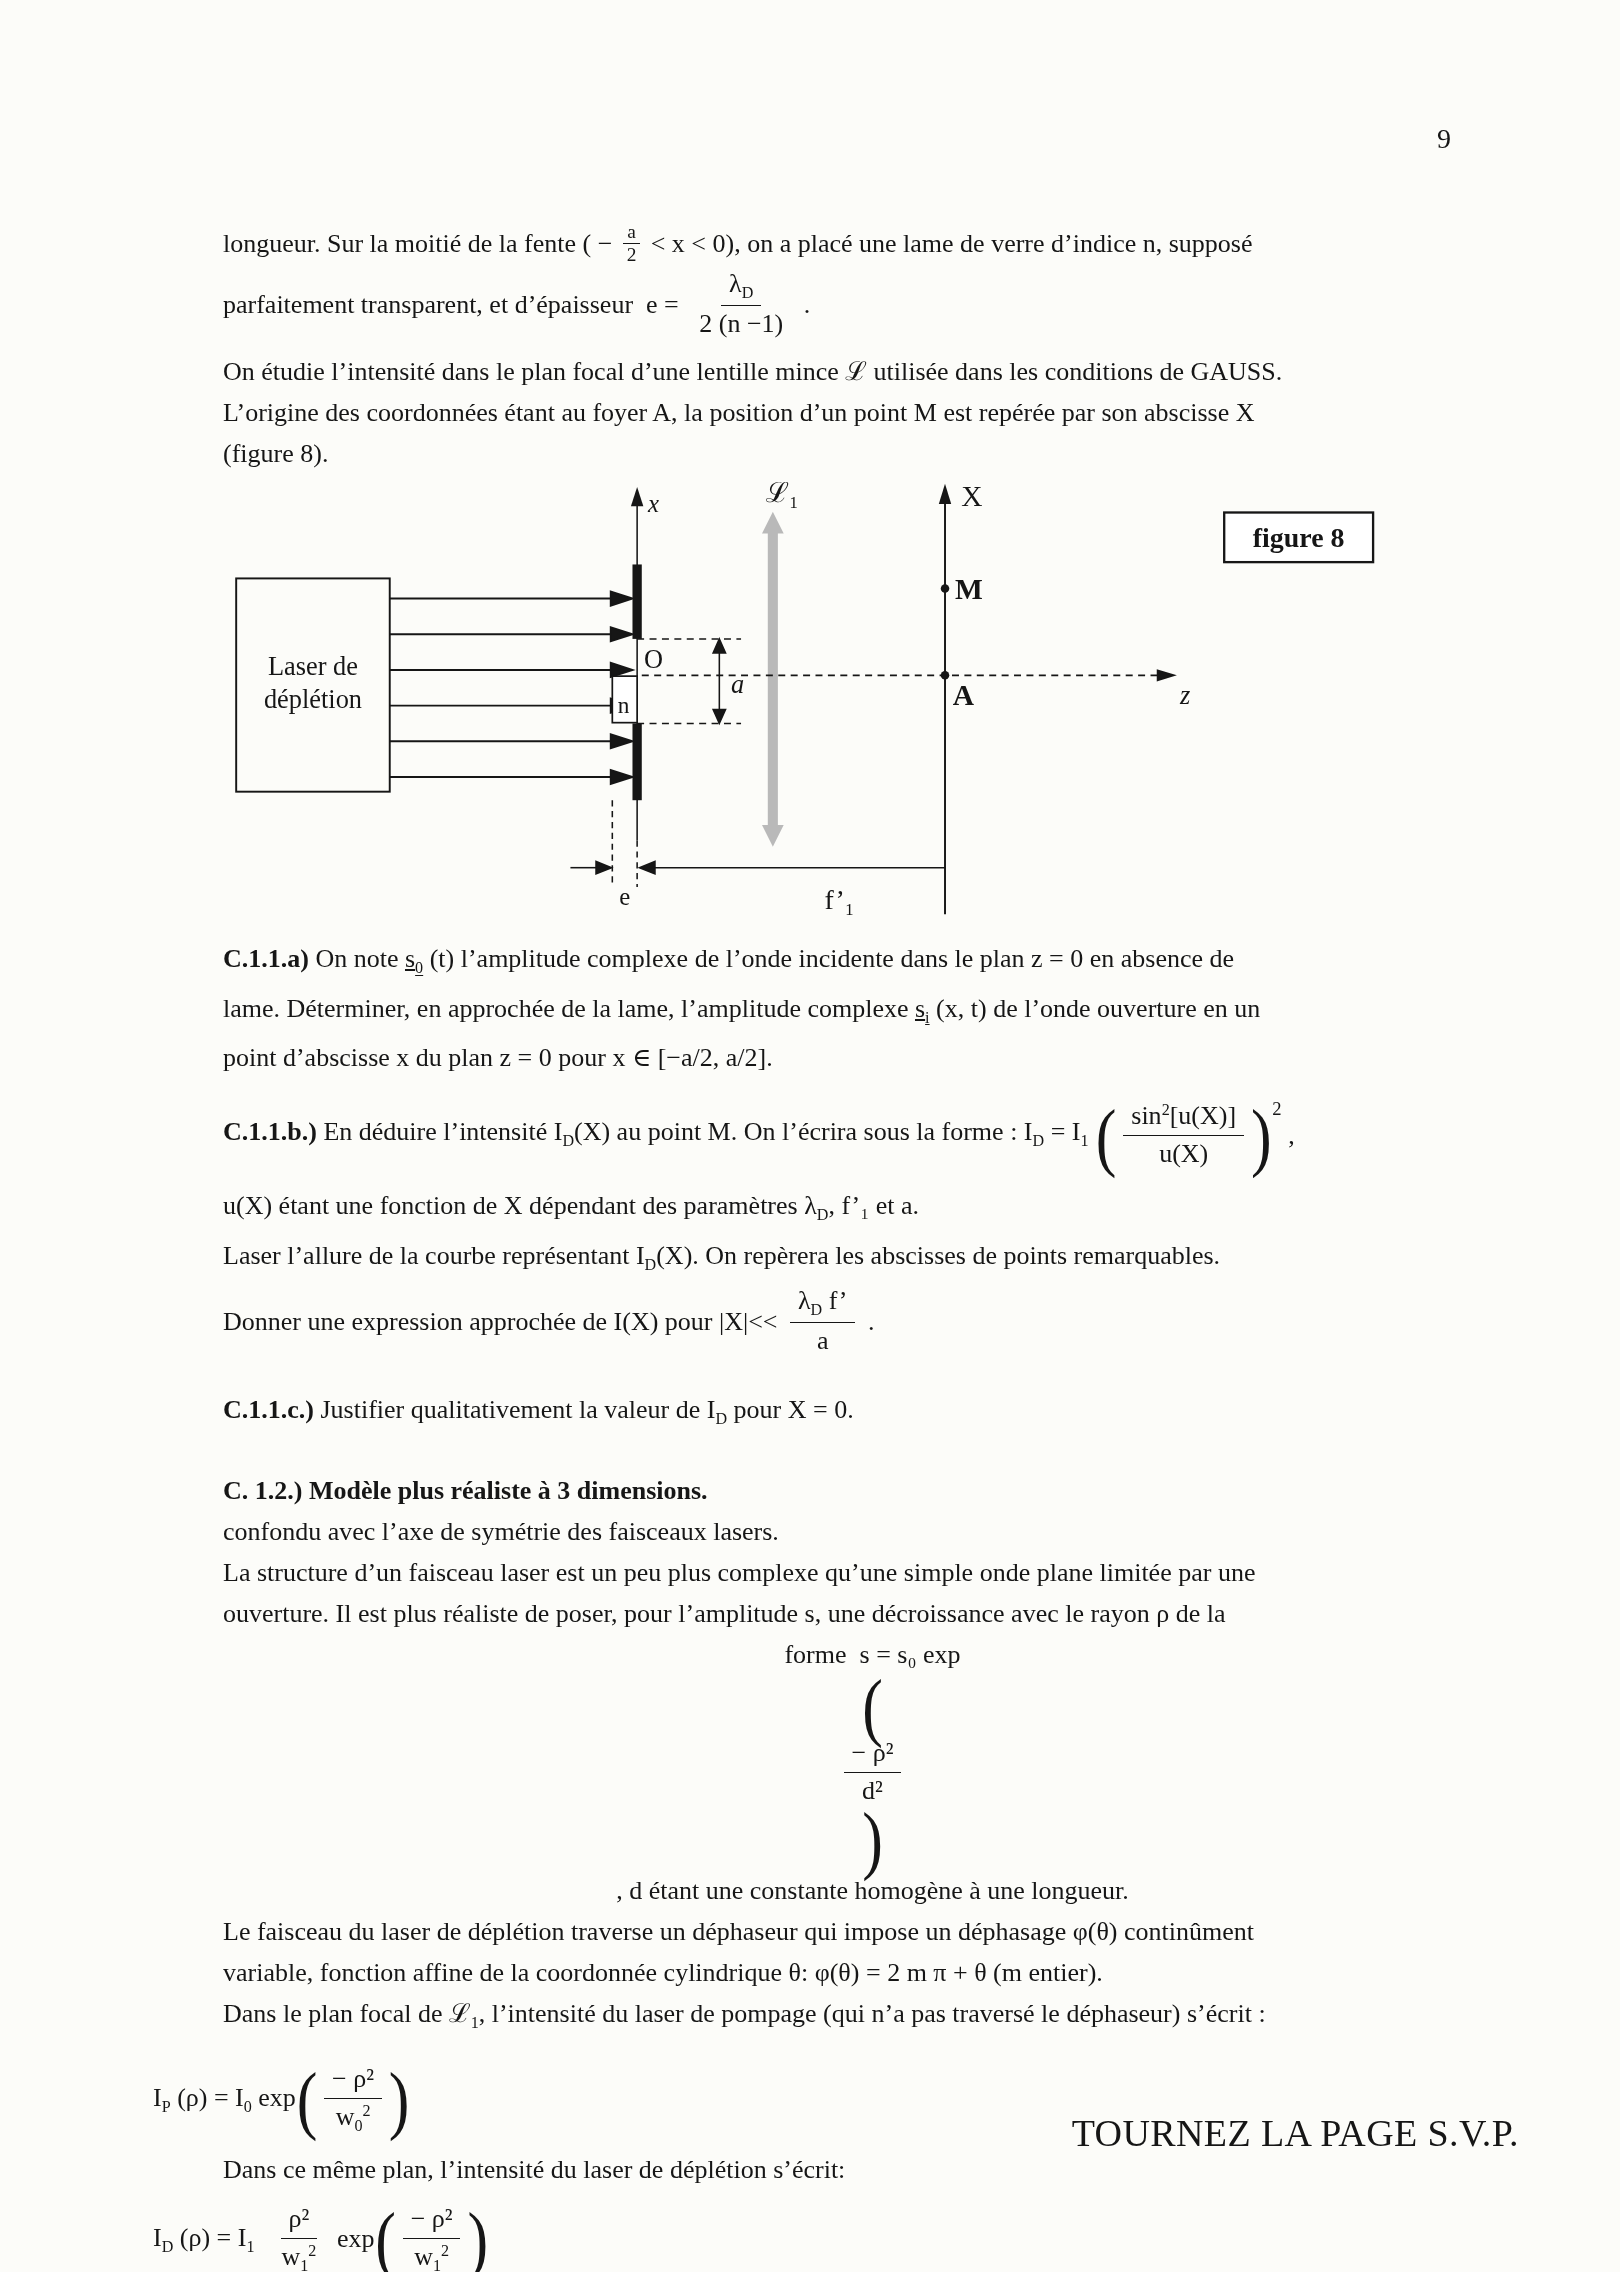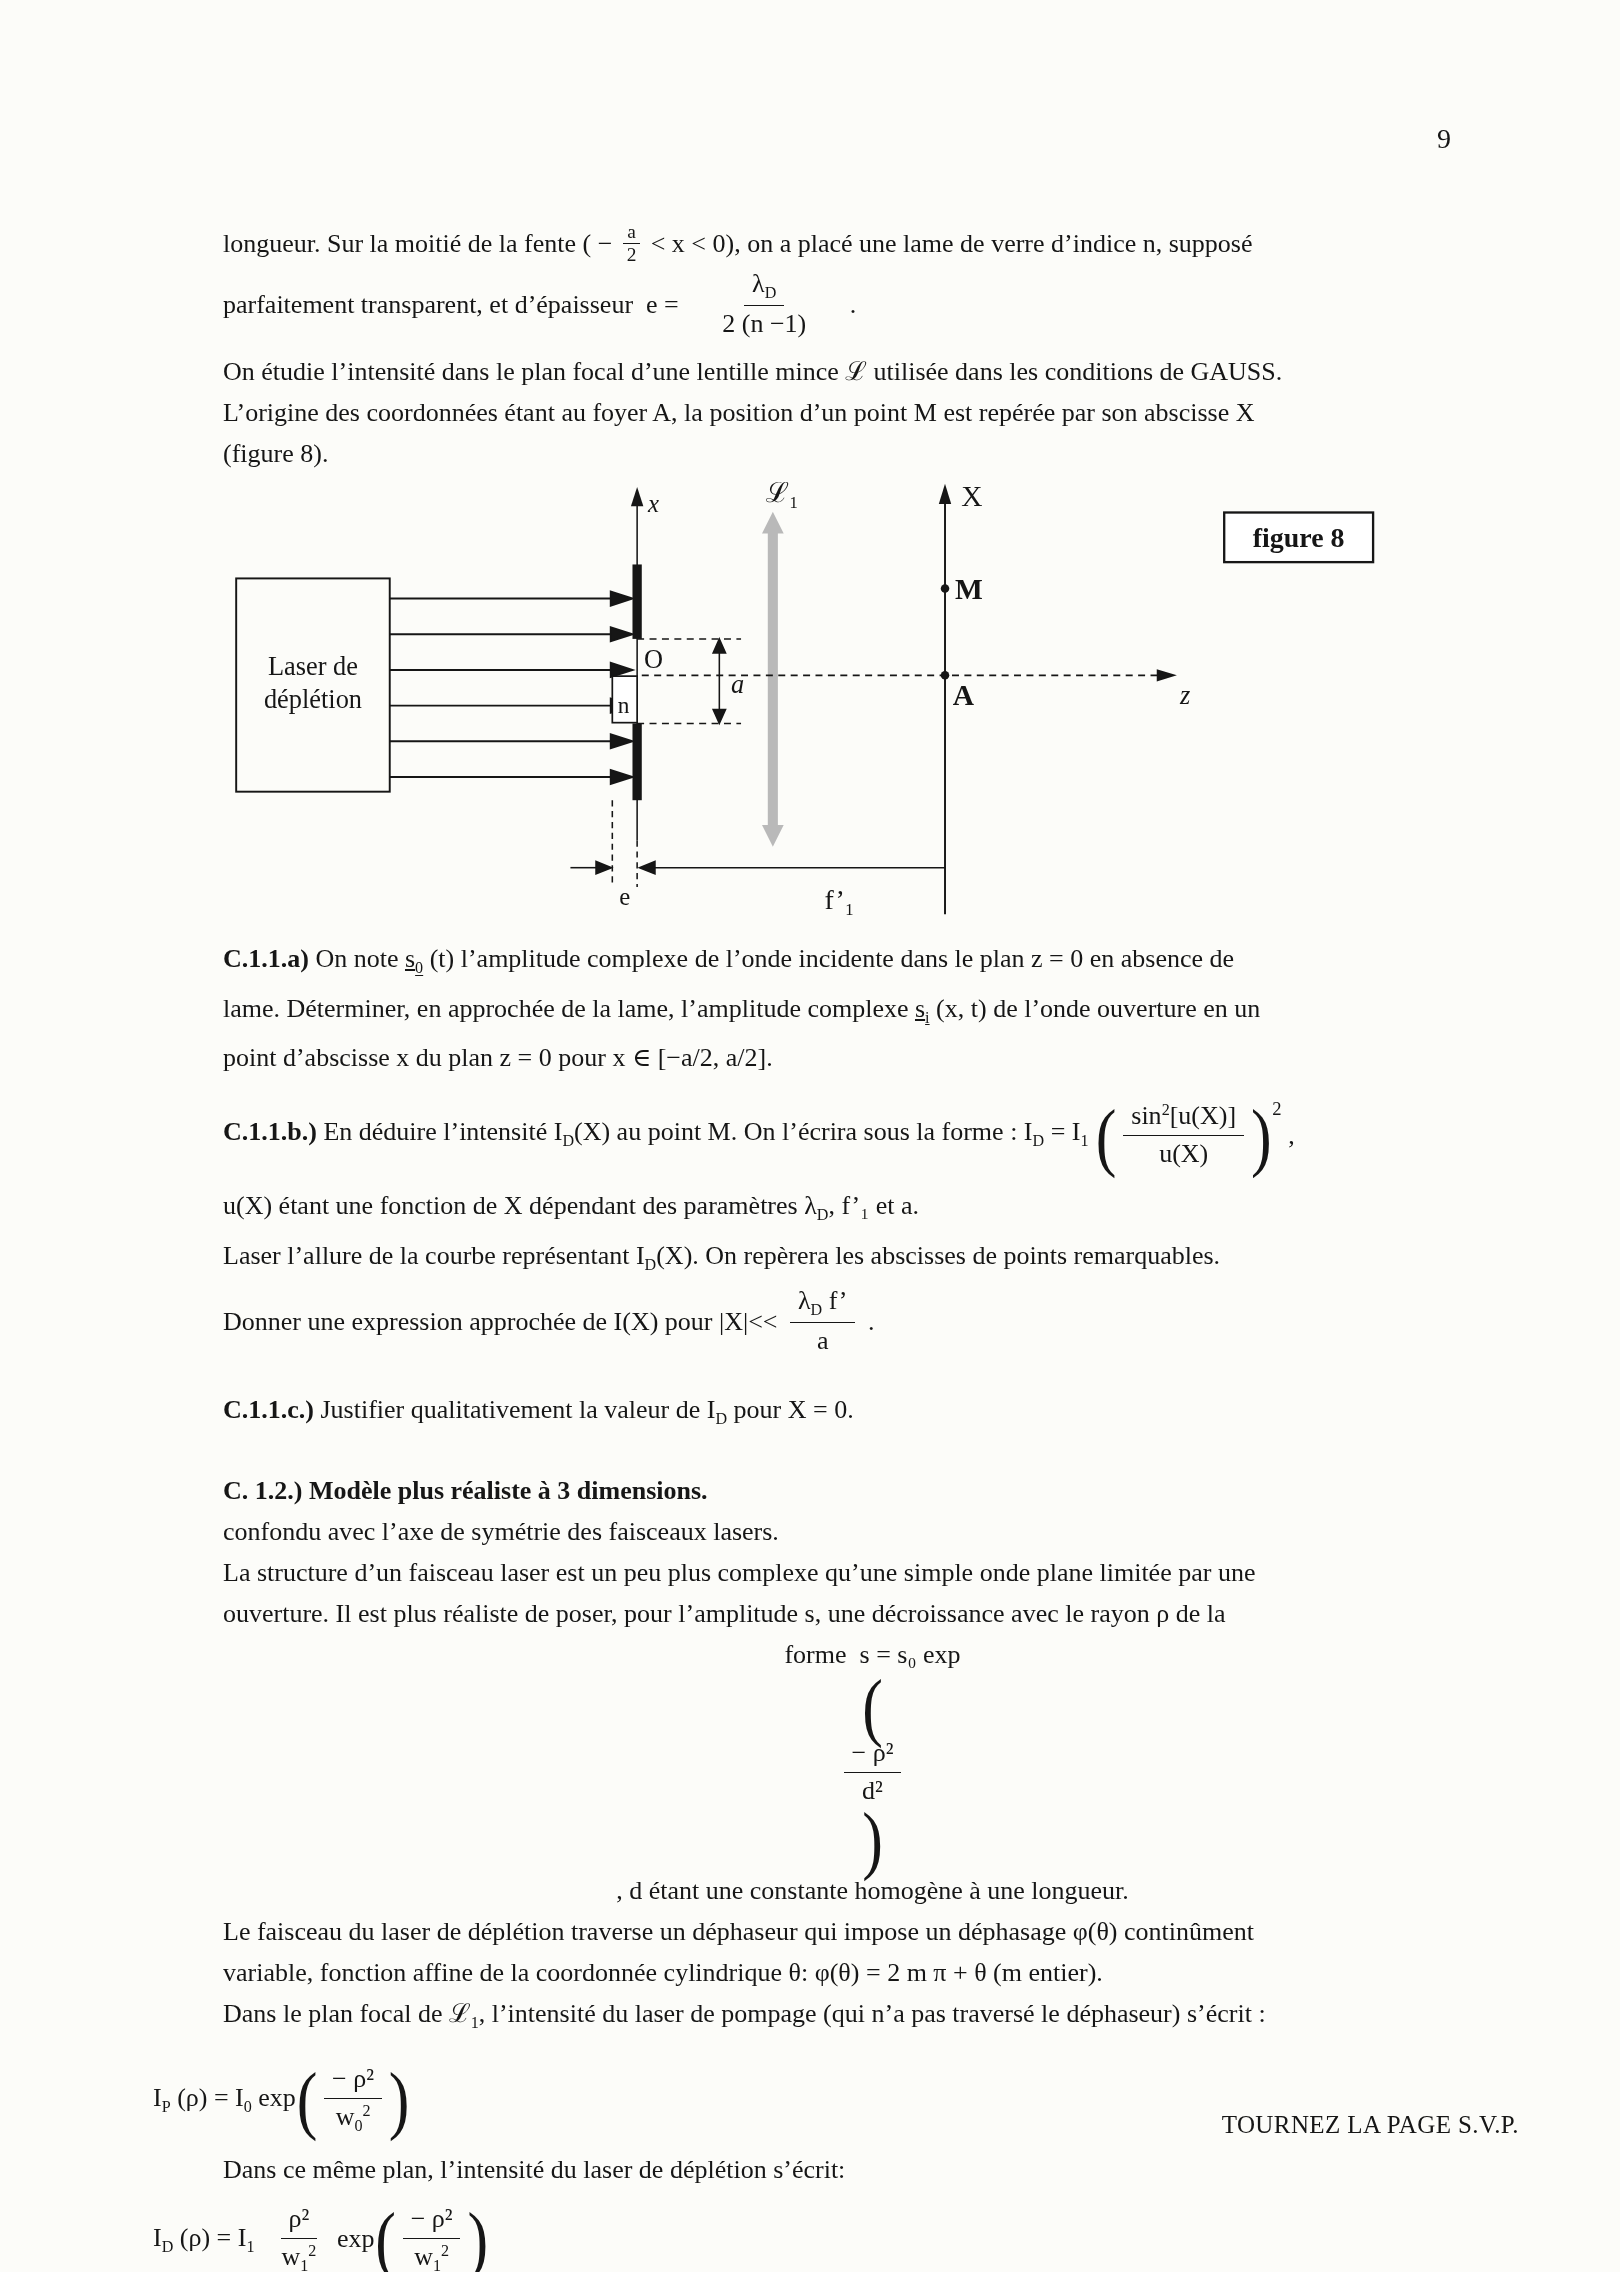--- a/index.html
+++ b/index.html
@@ -9,21 +9,21 @@
     font-family:"Liberation Serif","DejaVu Serif",serif;
     color:#161616;
     position:relative;
     overflow:hidden;
   }
   .pageno{position:absolute;top:123px;right:169px;font-size:28px;}
   .content{position:absolute;left:223px;top:222px;width:1299px;}
   .ln{font-size:26px;line-height:41px;}
   .flexln{display:flex;align-items:center;white-space:nowrap;}
   .flexln span{white-space:pre;}
-  .tall{min-height:78px;gap:23px;}
+  .tall{min-height:78px;}
   .para{margin:0 0 7.8px 0;}
   .mt-s{margin-top:6.2px;}
   .mt-l{margin-top:31px;}
   .b{font-weight:bold;}
   .u{text-decoration:underline;text-underline-offset:2.3px;}
   .sub{font-size:0.62em;vertical-align:-0.35em;}
   .sup{font-size:0.62em;vertical-align:0.55em;}
   .sub.u{text-decoration:underline;}
   .scr{font-family:"DejaVu Serif",serif;}
   .frac{display:inline-flex;flex-direction:column;align-items:center;text-align:center;
@@ -32,21 +32,21 @@
   .frac .den{padding:2.3px 7.8px 0;}
   .frac-sm{font-size:19.4px;margin:0 3.9px;line-height:1.05;}
   .frac-sm .num{padding:0 3.9px 0.8px;border-bottom:1.6px solid #161616;}
   .frac-sm .den{padding:0.8px 3.9px 0;}
   .paren{font-weight:400;font-size:62px;line-height:1;transform:scaleY(1.22);display:inline-block;margin:0 0.8px;}
   .eq-sup{font-size:18.6px;align-self:flex-start;margin-top:1.6px;}
   .eq-center{display:flex;align-items:center;justify-content:flex-start;white-space:nowrap;
              min-height:99px;transform:translateX(-70px);font-size:26px;}
   .eq-center span{white-space:pre;}
   .figure-wrap{margin:4.7px 0 11px 0;}
-  .footer{position:absolute;top:2111px;right:101px;font-size:25px;letter-spacing:0.4px;}
+  .footer{position:absolute;top:2111px;right:101px;font-size:38px;letter-spacing:0.4px;}
   svg text{font-family:"Liberation Serif","DejaVu Serif",serif;fill:#161616;}
 </style>
 </head>
 <body>
 
 <div class="pageno">9</div>
 
 <div class="content">
 
   <div class="para">

